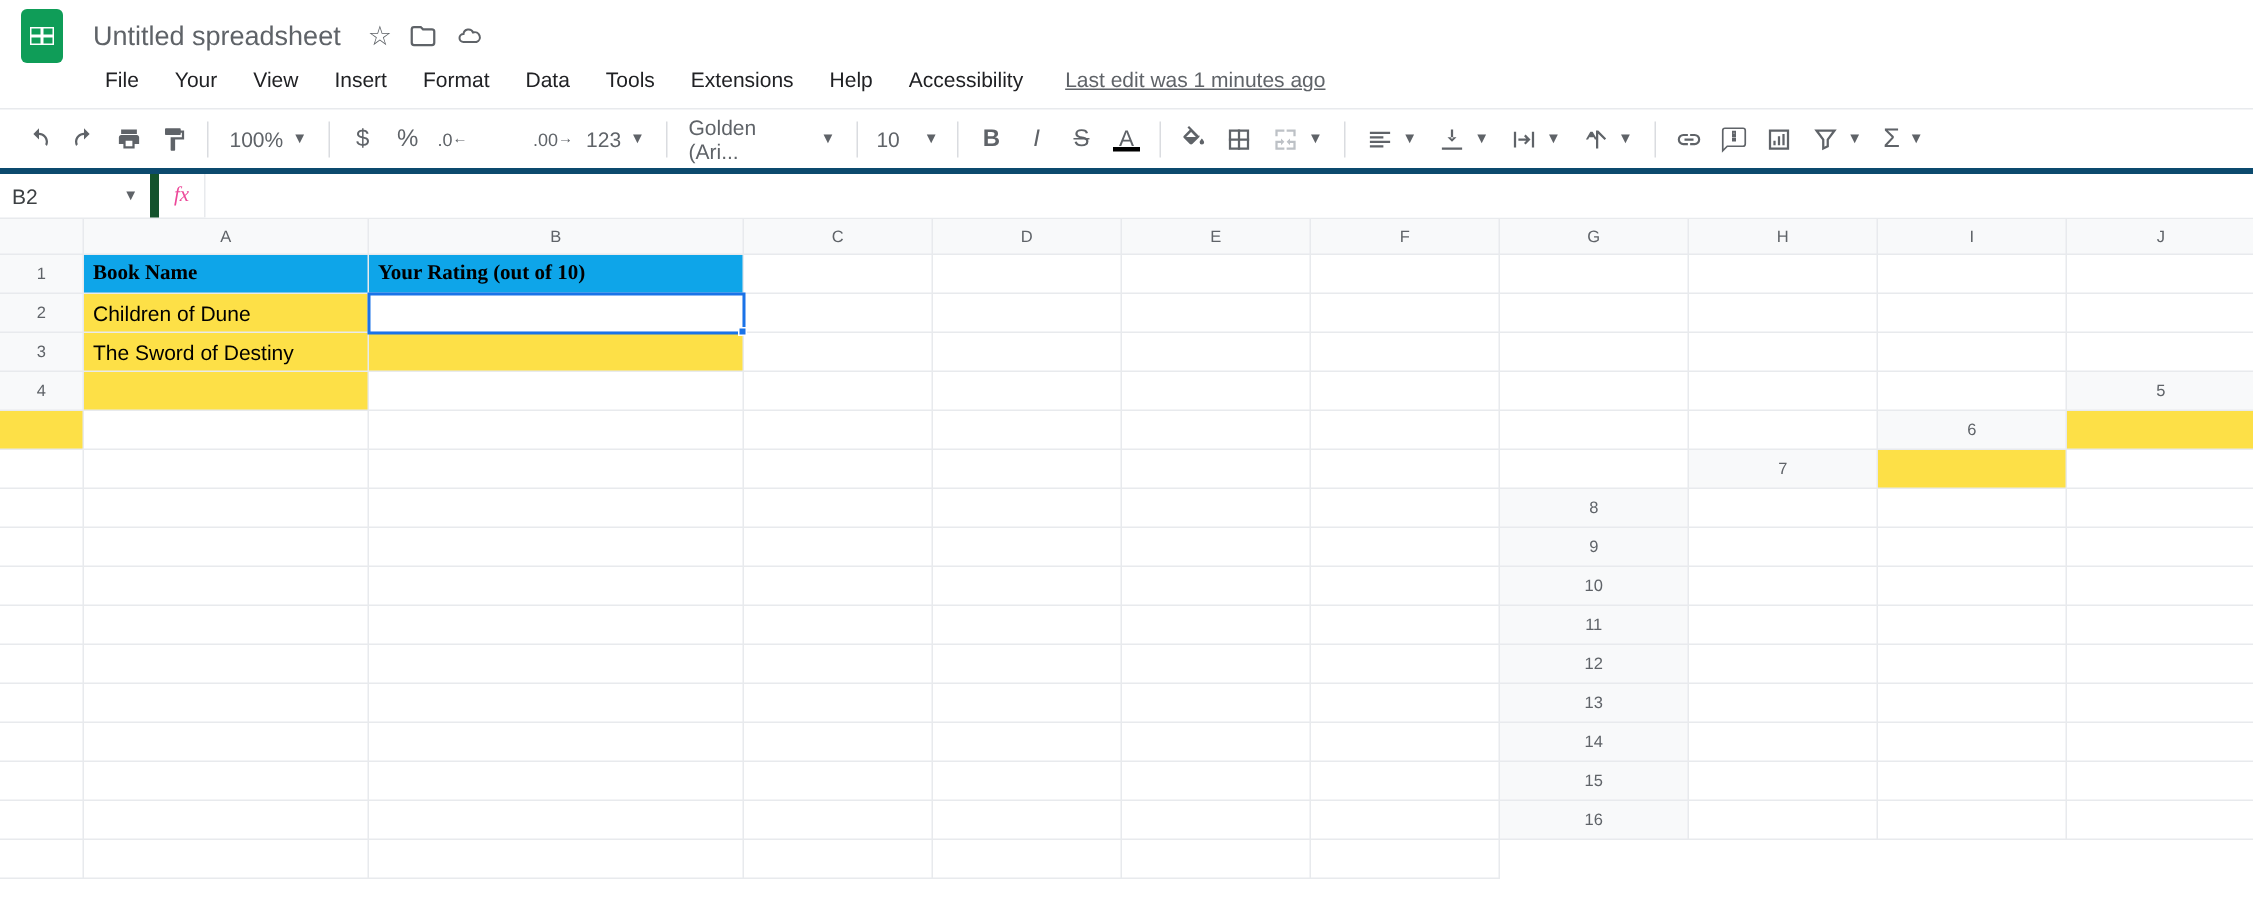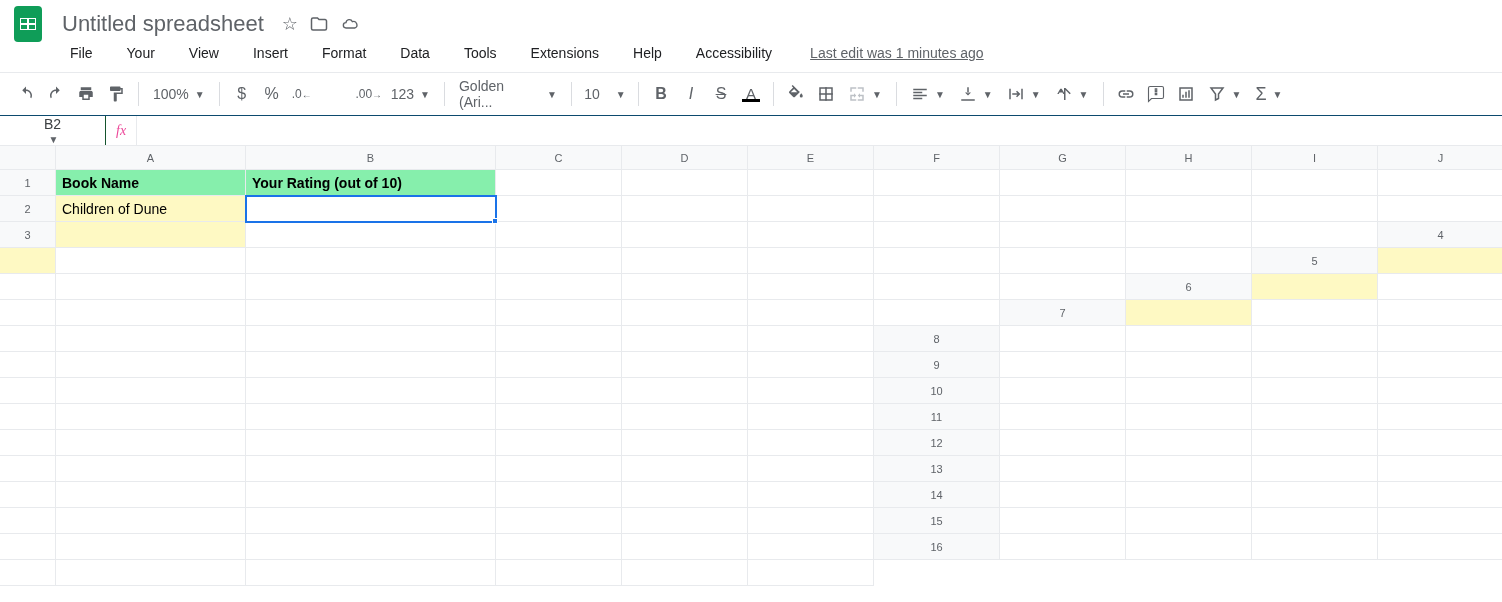--- a/index.html
+++ b/index.html
@@ -4,49 +4,49 @@
 <style>
   * { box-sizing: border-box; margin: 0; padding: 0; }
   body { font-family: Arial, sans-serif; background: #fff; color: #202124; overflow: hidden; width: 1502px; }
   
   
   .title-row { display: flex; align-items: center; padding: 8px 8px 0 8px; gap: 8px; height: 40px; }
   .logo { width: 40px; height: 40px; display: flex; align-items: center; justify-content: center; }
   .logo-box { width: 28px; height: 36px; background: #0f9d58; border-radius: 4px; position: relative; display:flex; align-items:center; justify-content:center;}
   .logo-grid { width: 16px; height: 12px; background: #fff; display: grid; grid-template-columns: 1fr 1fr; grid-template-rows: 1fr 1fr; gap: 1.5px; padding:1px;}
   .logo-grid span{background:#0f9d58;}
-  .doc-title { font-size: 22px; color: #5f6368; padding: 2px 6px; }
+  .doc-title { font-size: 18px; color: #5f6368; padding: 2px 6px; }
   .title-icons { display: flex; gap: 12px; align-items: center; margin-left: 4px; }
   .title-icons span { color: #5f6368; font-size: 18px; display:inline-flex; align-items:center;}
   
-  .menu-row { display: flex; align-items: center; padding: 0 8px 6px 62px; gap: 18px; height: 32px; }
+  .menu-row { display: flex; align-items: center; padding: 0 8px 6px 62px; gap: 8px; height: 32px; }
   .menu-item { font-size: 14px; color: #202124; padding: 4px 8px; border-radius: 4px; cursor: pointer; }
   .last-edit { font-size: 14px; color: #5f6368; text-decoration: underline; margin-left: 12px; cursor:pointer;}
   
-  .toolbar-row { display: flex; align-items: center; padding: 4px 12px; border-top: 1px solid #e8eaed; border-bottom: 1px solid #0c4a6e; height: 44px; gap: 2px; }
+  .toolbar-row { display: flex; align-items: center; padding: 4px 12px; border-top: 1px solid #e8eaed; border-bottom: 4px solid #0c4a6e; height: 44px; gap: 2px; }
   .tb { width: 28px; height: 28px; display: inline-flex; align-items: center; justify-content: center; color: #5f6368; font-size: 16px; cursor: pointer; border-radius:2px;}
   .tb svg { fill: #5f6368; }
   .tb-sep { width: 1px; height: 24px; background: #dadce0; margin: 0 6px; }
   .tb-text { font-size: 14px; color: #5f6368; padding: 0 6px; display:inline-flex; align-items:center; gap:4px; cursor:pointer;}
   .dd-arrow{font-size:10px; color:#5f6368; margin-left:2px;}
   .font-under{width:18px;height:3px;background:#000;margin-top:-2px;}
   
   .namebox-row { display: flex; align-items: center; border-bottom: 1px solid #e8eaed; height: 30px; }
-  .namebox { width: 106px; padding: 0 8px; font-size: 14px; color: #3c4043; border-right: 1px solid #14532d; height: 100%; display:flex; align-items:center; justify-content:space-between;flex-direction:column;}
+  .namebox { width: 106px; padding: 0 8px; font-size: 14px; color: #3c4043; border-right: 6px solid #14532d; height: 100%; display:flex; align-items:center; justify-content:space-between;}
   .fx { font-style: italic; color: #ec4899; padding: 0 10px; font-size: 14px; font-family: serif;}
   .fx-input { border:none; outline:none; font-size:14px; height:100%; flex:1; padding:0 4px; border-left:1px solid #e8eaed;}
   
   
   .grid { display: grid; grid-template-columns: 56px 190px 250px repeat(8, 126px); position: relative; }
   .corner { background: #f8f9fa; border-right: 1px solid #e8eaed; border-bottom: 1px solid #e8eaed; height: 24px; }
   .col-h { background: #f8f9fa; border-right: 1px solid #e8eaed; border-bottom: 1px solid #e8eaed; text-align: center; font-size: 11px; color: #5f6368; height: 24px; line-height: 24px; cursor:pointer;}
   .row-h { background: #f8f9fa; border-right: 1px solid #e8eaed; border-bottom: 1px solid #e8eaed; text-align: center; font-size: 11px; color: #5f6368; height: 26px; line-height: 26px; cursor:pointer;}
   .cell { border-right: 1px solid #e8eaed; border-bottom: 1px solid #e8eaed; height: 26px; padding: 0 6px; font-size: 14px; display:flex; align-items:center; cursor:cell; background:#fff;}
-  .hdr-cell { background: #86efac; font-weight: bold; color:#000;}
-  .data-cell { background: #fef9c3; color:#000;}
+  .hdr-cell { background: #0ea5e9; font-weight: bold; color:#000;font-family:Liberation Serif, serif;}
+  .data-cell { background: #fde047; color:#000;}
   .selected { outline: 2px solid #1a73e8; outline-offset: -1px; z-index: 2; position:relative;}
   .sel-handle{position:absolute; right:-3px; bottom:-3px; width:6px; height:6px; background:#1a73e8; border:1px solid #fff;}
   .bold{font-weight:bold;}
   .ital{font-style:italic;}
   .strike{text-decoration:line-through;}
   .stack{display:inline-flex;flex-direction:column;align-items:center;line-height:1;}
 </style>
 </head>
 <body>
 
@@ -255,20 +255,21 @@
     </div>
     <div class="cell"></div>
     <div class="cell"></div>
     <div class="cell"></div>
     <div class="cell"></div>
     <div class="cell"></div>
     <div class="cell"></div>
     <div class="cell"></div>
     <div class="cell"></div>
     <div class="row-h">3</div>
+    <div class="cell data-cell">The Sword of Destiny</div>
     <div class="cell data-cell"></div>
     <div class="cell"></div>
     <div class="cell"></div>
     <div class="cell"></div>
     <div class="cell"></div>
     <div class="cell"></div>
     <div class="cell"></div>
     <div class="cell"></div>
     <div class="cell"></div>
     <div class="row-h">4</div>

